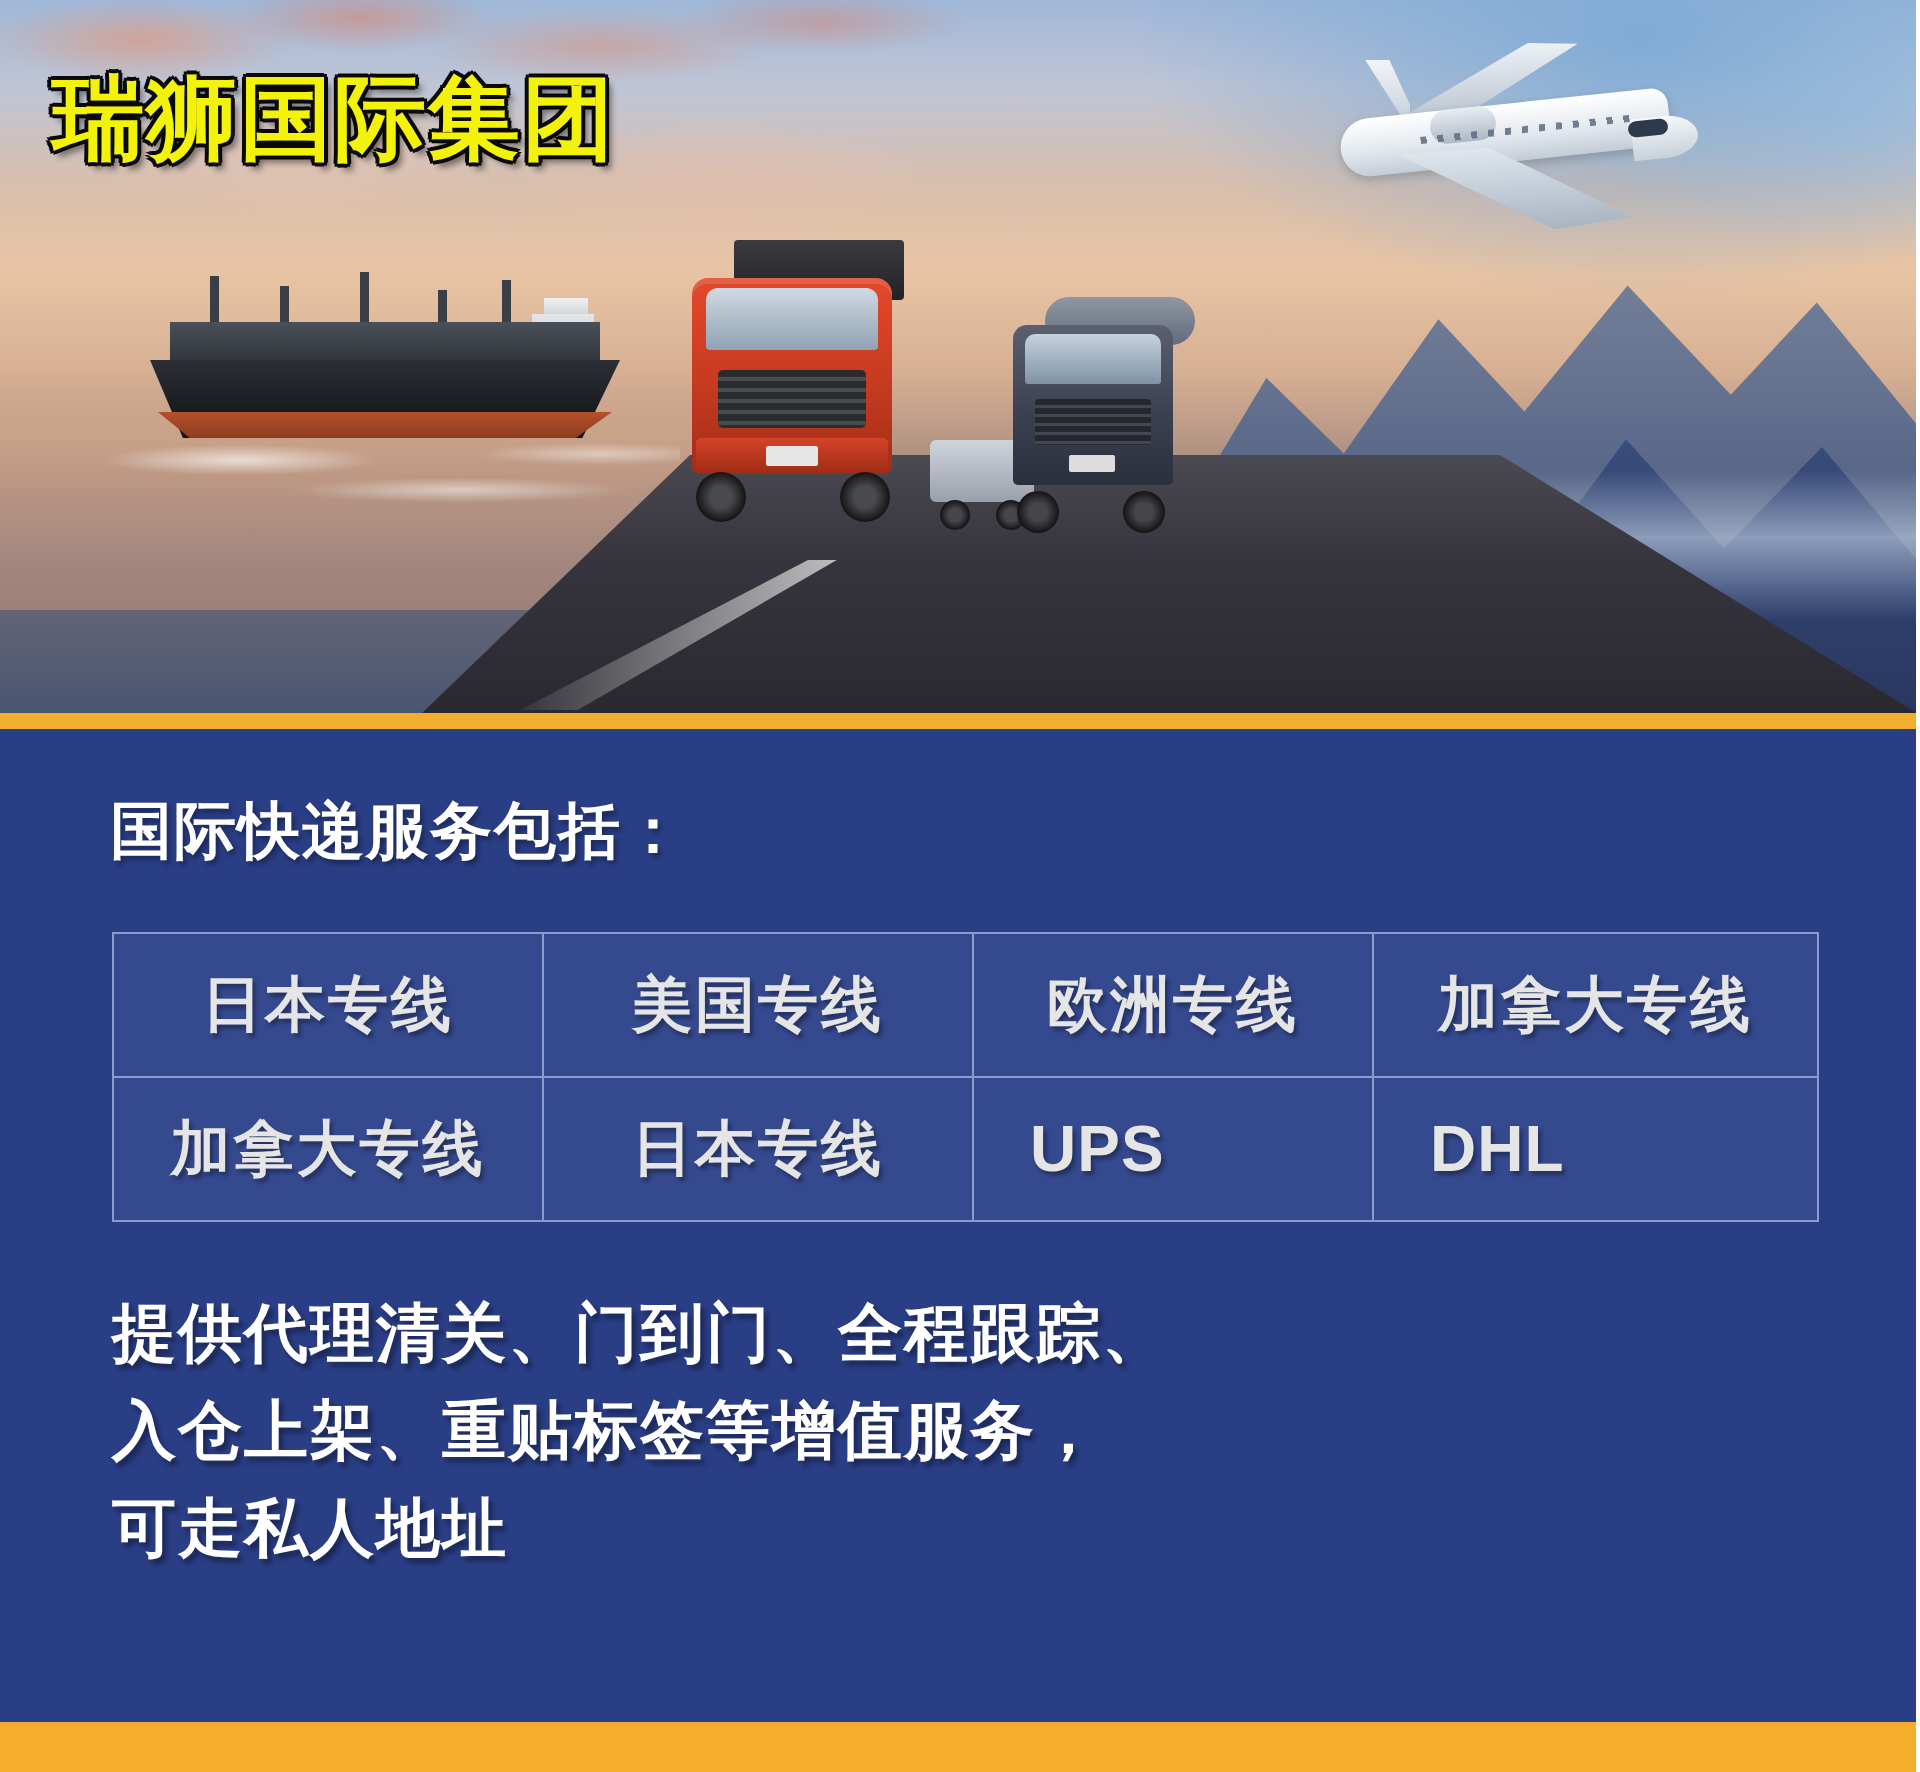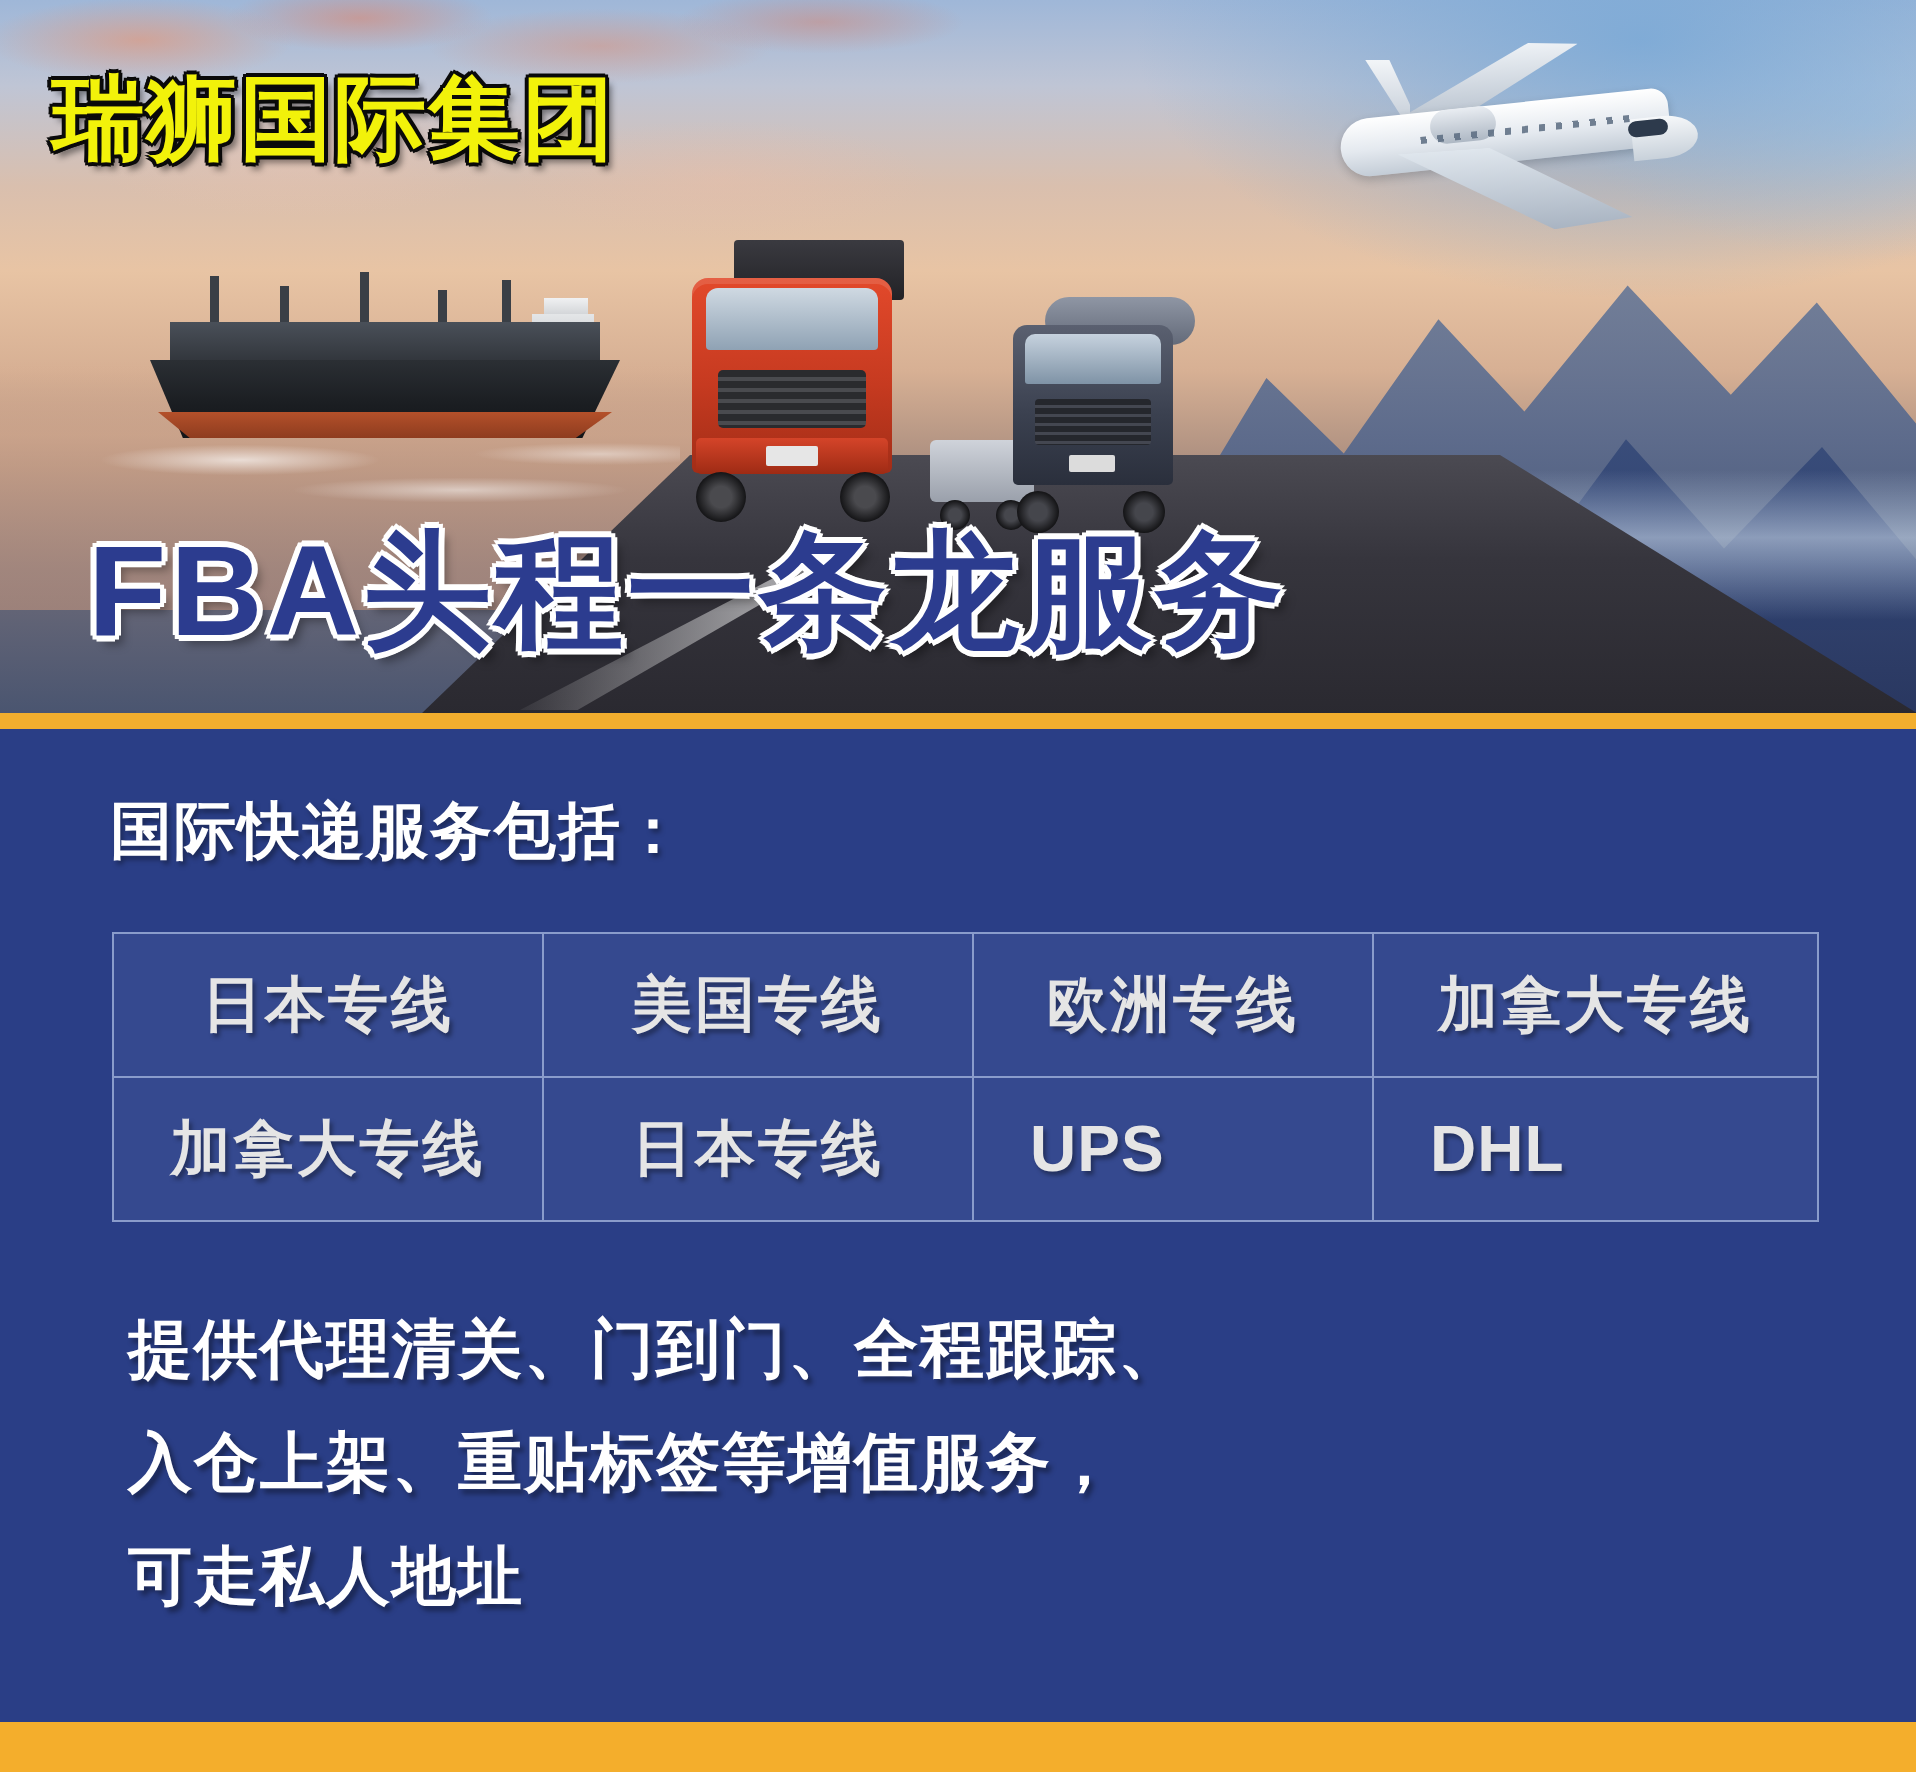--- a/index.html
+++ b/index.html
@@ -360,21 +360,21 @@
     position: absolute;
     left: 112px; top: 1285px;
     color: #ffffff;
     font-size: 64px;
     font-weight: 700;
     line-height: 1.52;
     letter-spacing: 2px;
     white-space: nowrap;
     text-shadow: 4px 5px 5px rgba(0,0,0,.38);
   }
-  .features div { margin: 16px; }
+  .features div { margin: 0; }
 
   
   .signature {
     position: absolute;
     right: 70px; top: 1608px;
     color: #f7efe6;
     font-size: 76px;
     font-weight: 700;
     letter-spacing: 3px;
     white-space: nowrap;
@@ -459,21 +459,20 @@
       <div class="pl-engine"></div>
       <div class="pl-windows"></div>
       <div class="pl-nose"></div>
       <div class="pl-cockpit"></div>
       <div class="pl-wing-dn"></div>
     </div>
   </div>
 
   <div class="logo">瑞狮国际集团</div>
 
-  <div class="headline">FBA头程一条龙服务</div>
 
   <div class="gold-divider"></div>
 
   <div class="panel"></div>
 
   <div class="panel-heading">国际快递服务包括：</div>
 
   <table class="svc-table">
     <colgroup>
       <col class="col-1">

